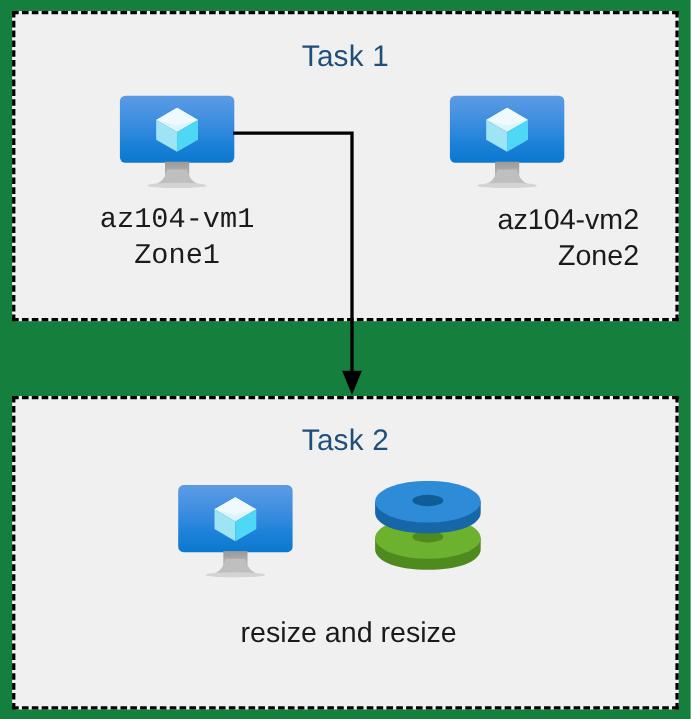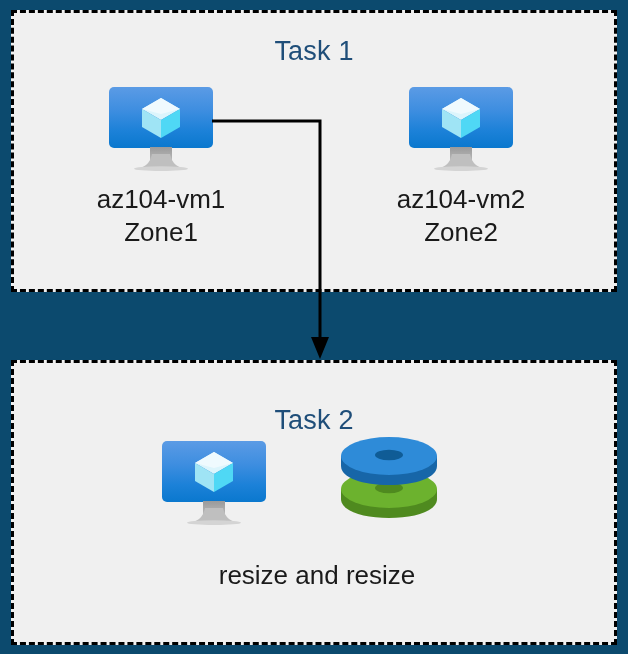--- a/index.html
+++ b/index.html
@@ -8,21 +8,21 @@
     padding: 0;
     background: #ffffff;
   }
   body {
     font-family: "Liberation Sans", sans-serif;
   }
   #canvas {
     position: relative;
     width: 628px;
     height: 654px;
-    background: #0c4a6e;
+    background: #15803d;
     overflow: hidden;
   }
 
   
   .task-box {
     position: absolute;
     box-sizing: border-box;
     background: #F0F0F0;
     border: 3px dashed #000000;
   }
@@ -33,21 +33,21 @@
     position: absolute;
     width: 100%;
     text-align: center;
     color: #1F4E79;
     font-size: 27px;
     line-height: 32px;
     letter-spacing: 0.2px;
     white-space: nowrap;
   }
   #task1-title { top: 22px; }
-  #task2-title { top: 21px; margin-top: 20px; }
+  #task2-title { top: 21px; }
 
   
   .node {
     position: absolute;
   }
   .node-caption {
     position: absolute;
     width: 240px;
     text-align: center;
     color: #1A1A1A;
@@ -132,41 +132,41 @@
             <polygon points="41,13 22,24 22,42 41,31" fill="#4FD8F5"></polygon>
             <polygon points="22,2 41,13 22,18 3,13" fill="#EFFAFE"></polygon>
           </svg>
         </div>
         <div class="vm-neck"></div>
         <svg class="vm-base" viewBox="0 0 58 18">
           <path d="M2 16 C12 15, 18 11, 20 1 L38 1 C40 11, 46 15, 56 16 C48 17.6, 10 17.6, 2 16 Z" fill="#BFBFBF"></path>
           <ellipse cx="29" cy="15.6" rx="27" ry="2.4" fill="#D4D4D4"></ellipse>
         </svg>
       </div>
-      <div class="node-caption" style="left: -68px; top: 96px;">az104-vm1
+      <div class="node-caption" style="left: -68px; top: 96px; font-family: Liberation Mono, monospace;">az104-vm1
 Zone1</div>
     </div>
 
     <div class="node" style="left: 395px; top: 74px;">
       <div class="vm-icon">
         <div class="vm-screen">
           <svg class="vm-cube" viewBox="0 0 44 44">
             <polygon points="22,2 41,13 22,24 3,13" fill="#DCF5FC"></polygon>
             <polygon points="3,13 22,24 22,42 3,31" fill="#9FE4F5"></polygon>
             <polygon points="41,13 22,24 22,42 41,31" fill="#4FD8F5"></polygon>
             <polygon points="22,2 41,13 22,18 3,13" fill="#EFFAFE"></polygon>
           </svg>
         </div>
         <div class="vm-neck"></div>
         <svg class="vm-base" viewBox="0 0 58 18">
           <path d="M2 16 C12 15, 18 11, 20 1 L38 1 C40 11, 46 15, 56 16 C48 17.6, 10 17.6, 2 16 Z" fill="#BFBFBF"></path>
           <ellipse cx="29" cy="15.6" rx="27" ry="2.4" fill="#D4D4D4"></ellipse>
         </svg>
       </div>
-      <div class="node-caption" style="left: -68px; top: 96px;">az104-vm2
+      <div class="node-caption" style="left: -68px; top: 96px; text-align: right;">az104-vm2
 Zone2</div>
     </div>
 
   </div>
 
   <div id="task2-box" class="task-box">
 
     <div id="task2-title" class="task-title">Task 2</div>
 
     <div class="node" style="left: 148px; top: 78px;">

